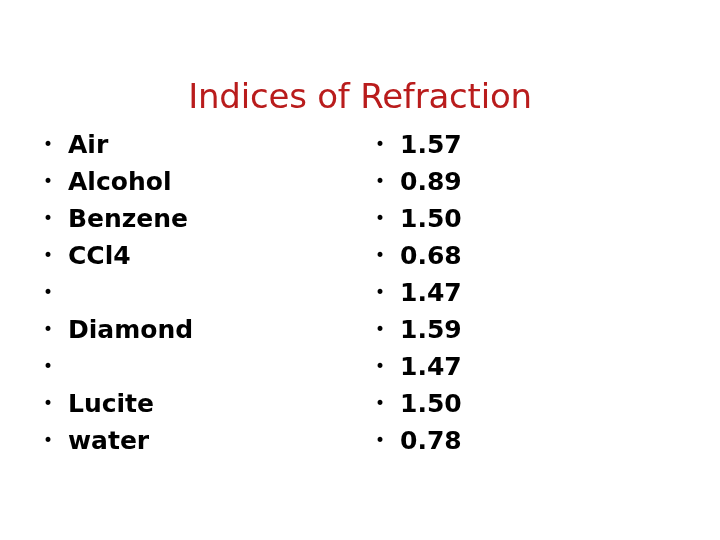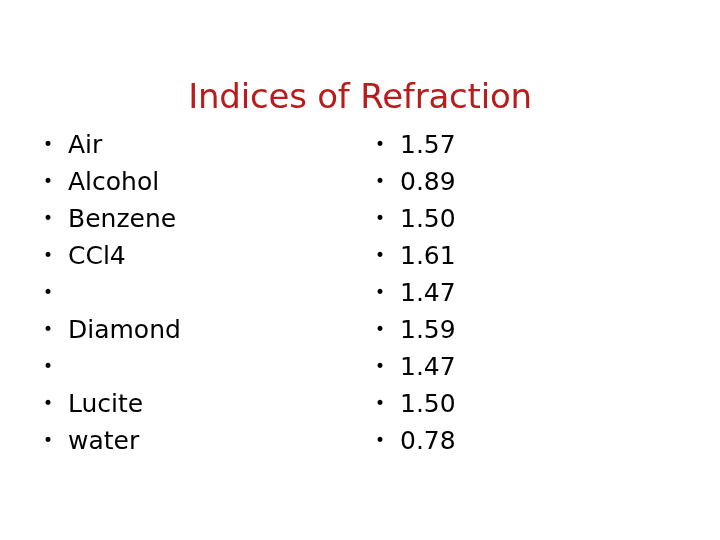--- a/index.html
+++ b/index.html
@@ -72,20 +72,21 @@
     top: 0;
     width: 12px;
     height: 37px;
     line-height: 37px;
     font-size: 17px;
     color: #000000;
     text-align: left;
   }
   ul.bullets li .item-text {
     display: inline-block;
+    font-weight: bold;
   }
 </style>
 </head>
 <body>
 
 <div class="slide">
 
   <div class="slide-title">Indices of Refraction</div>
 
   <div class="columns">
@@ -138,21 +139,21 @@
         <li>
           <span class="bullet-icon">•</span>
           <span class="item-text">0.89</span>
         </li>
         <li>
           <span class="bullet-icon">•</span>
           <span class="item-text">1.50</span>
         </li>
         <li>
           <span class="bullet-icon">•</span>
-          <span class="item-text">1.61</span>
+          <span class="item-text">0.68</span>
         </li>
         <li>
           <span class="bullet-icon">•</span>
           <span class="item-text">1.47</span>
         </li>
         <li>
           <span class="bullet-icon">•</span>
           <span class="item-text">1.59</span>
         </li>
         <li>

